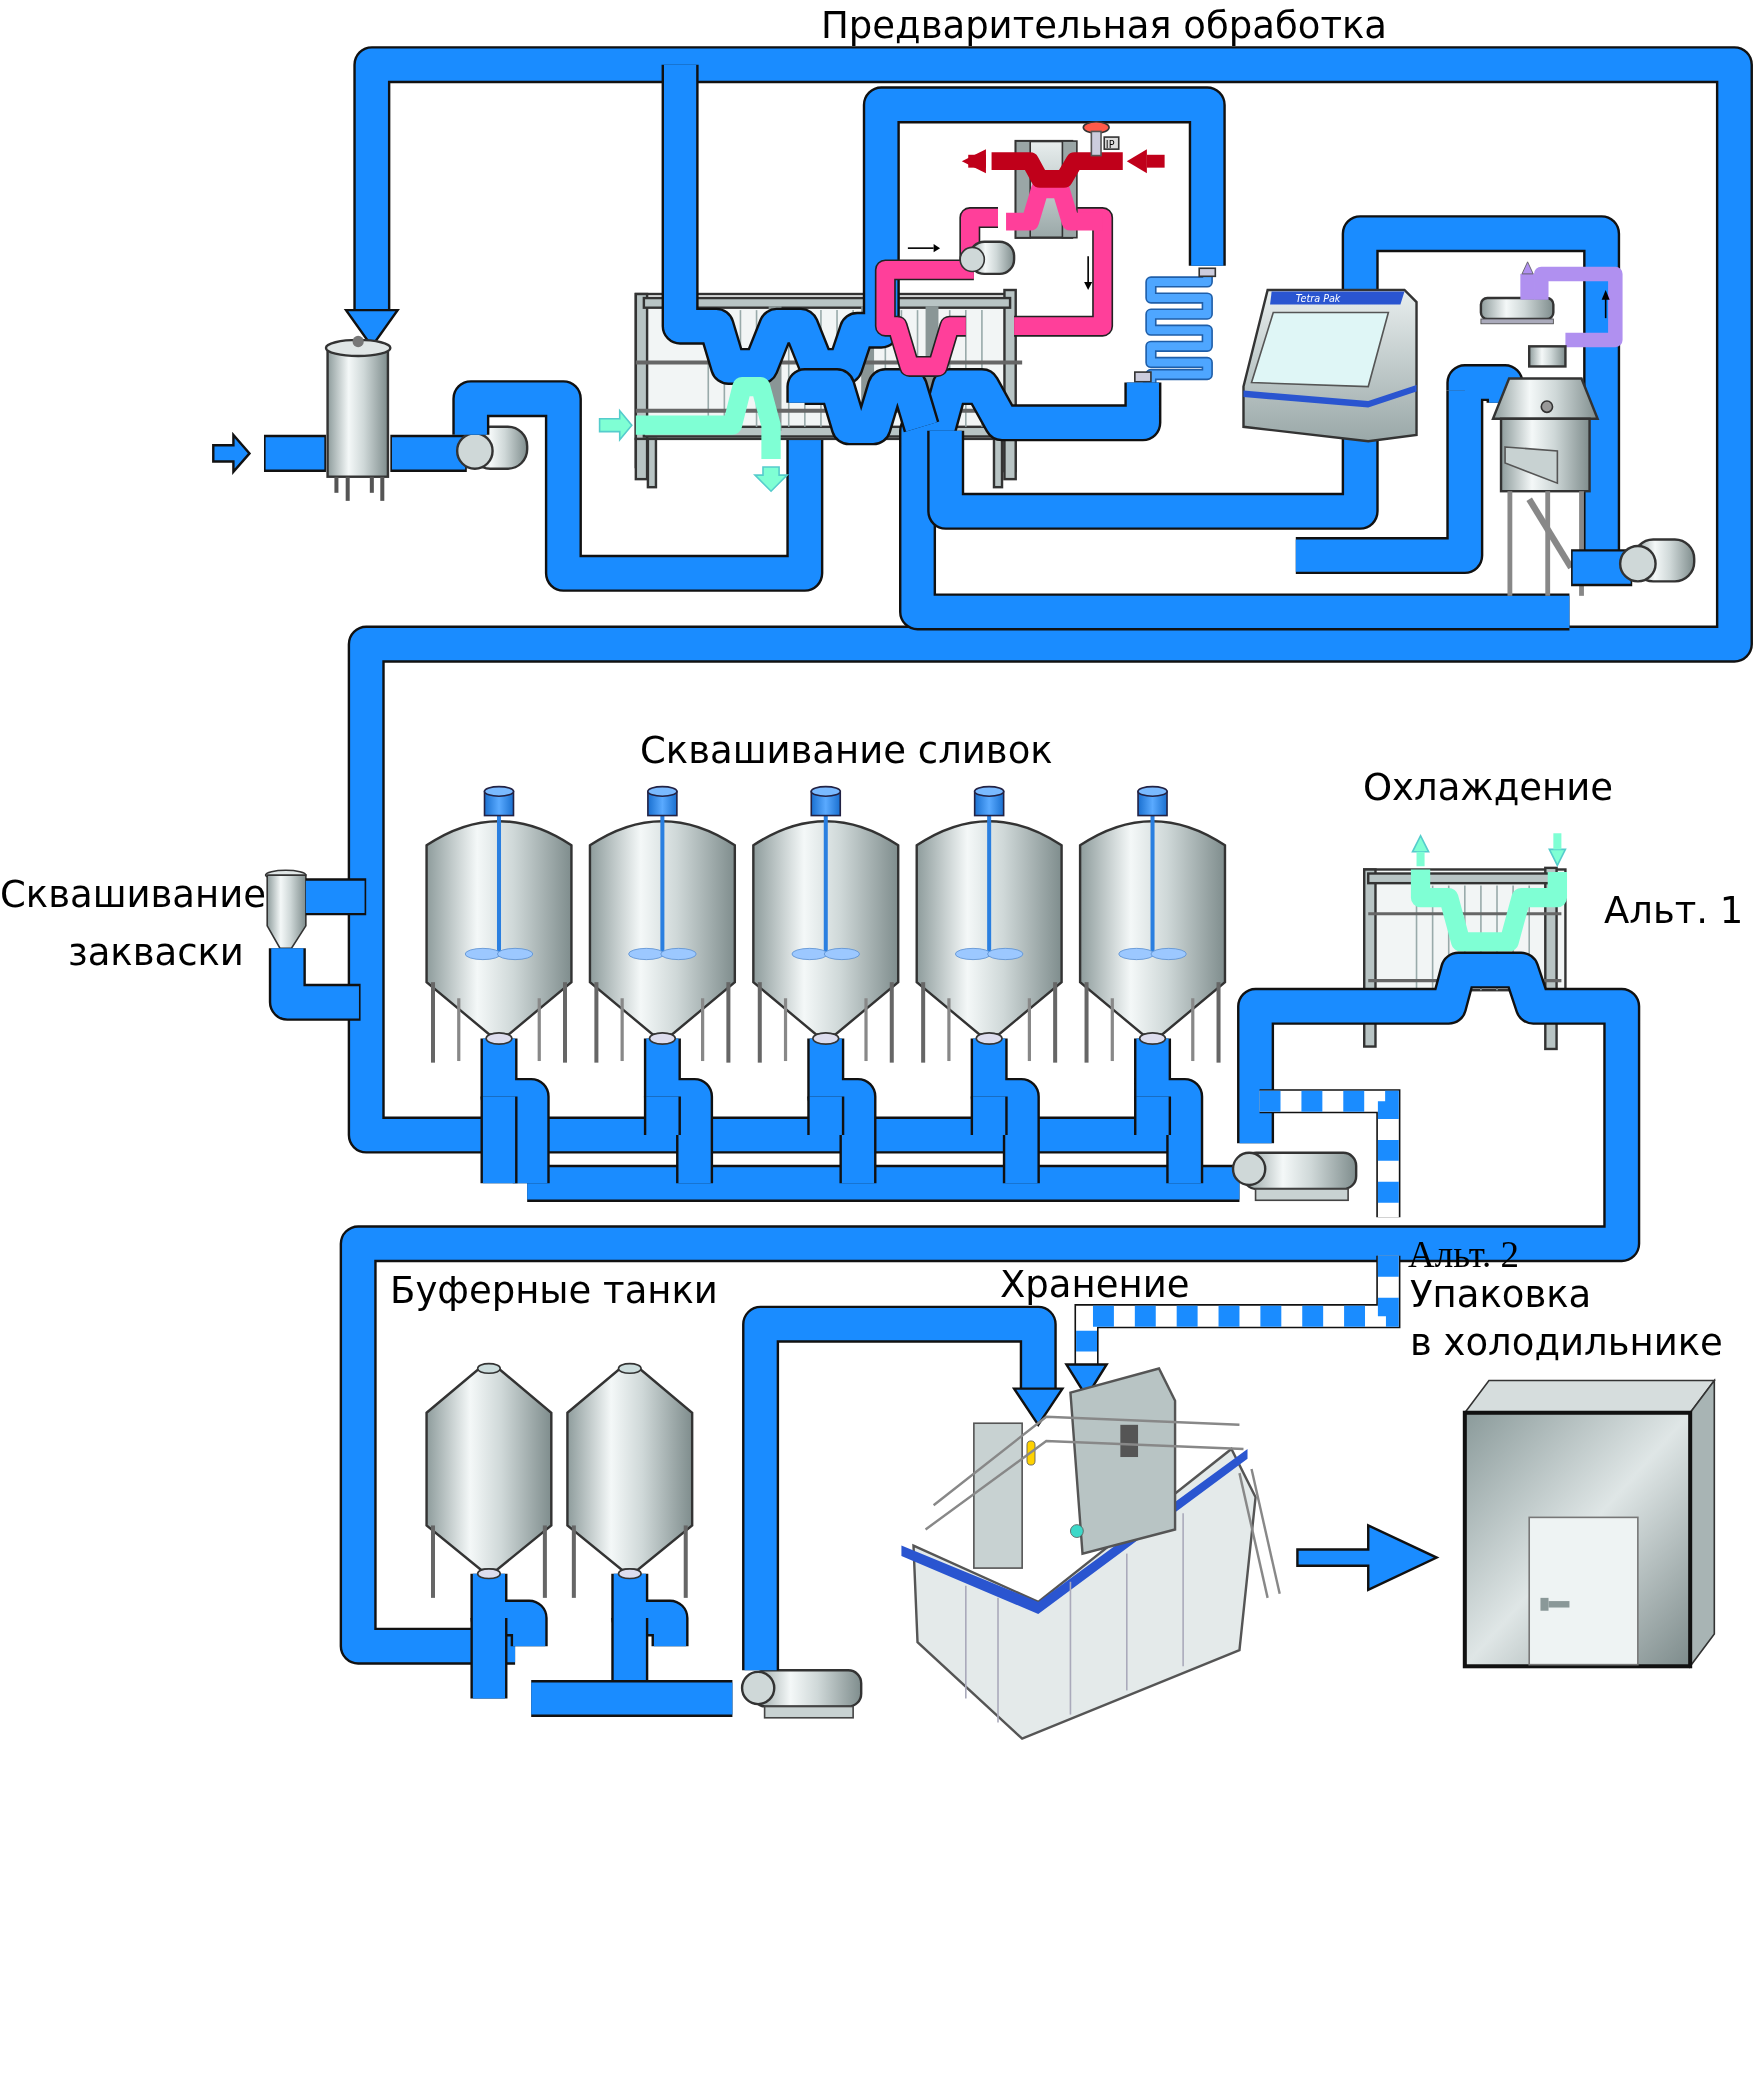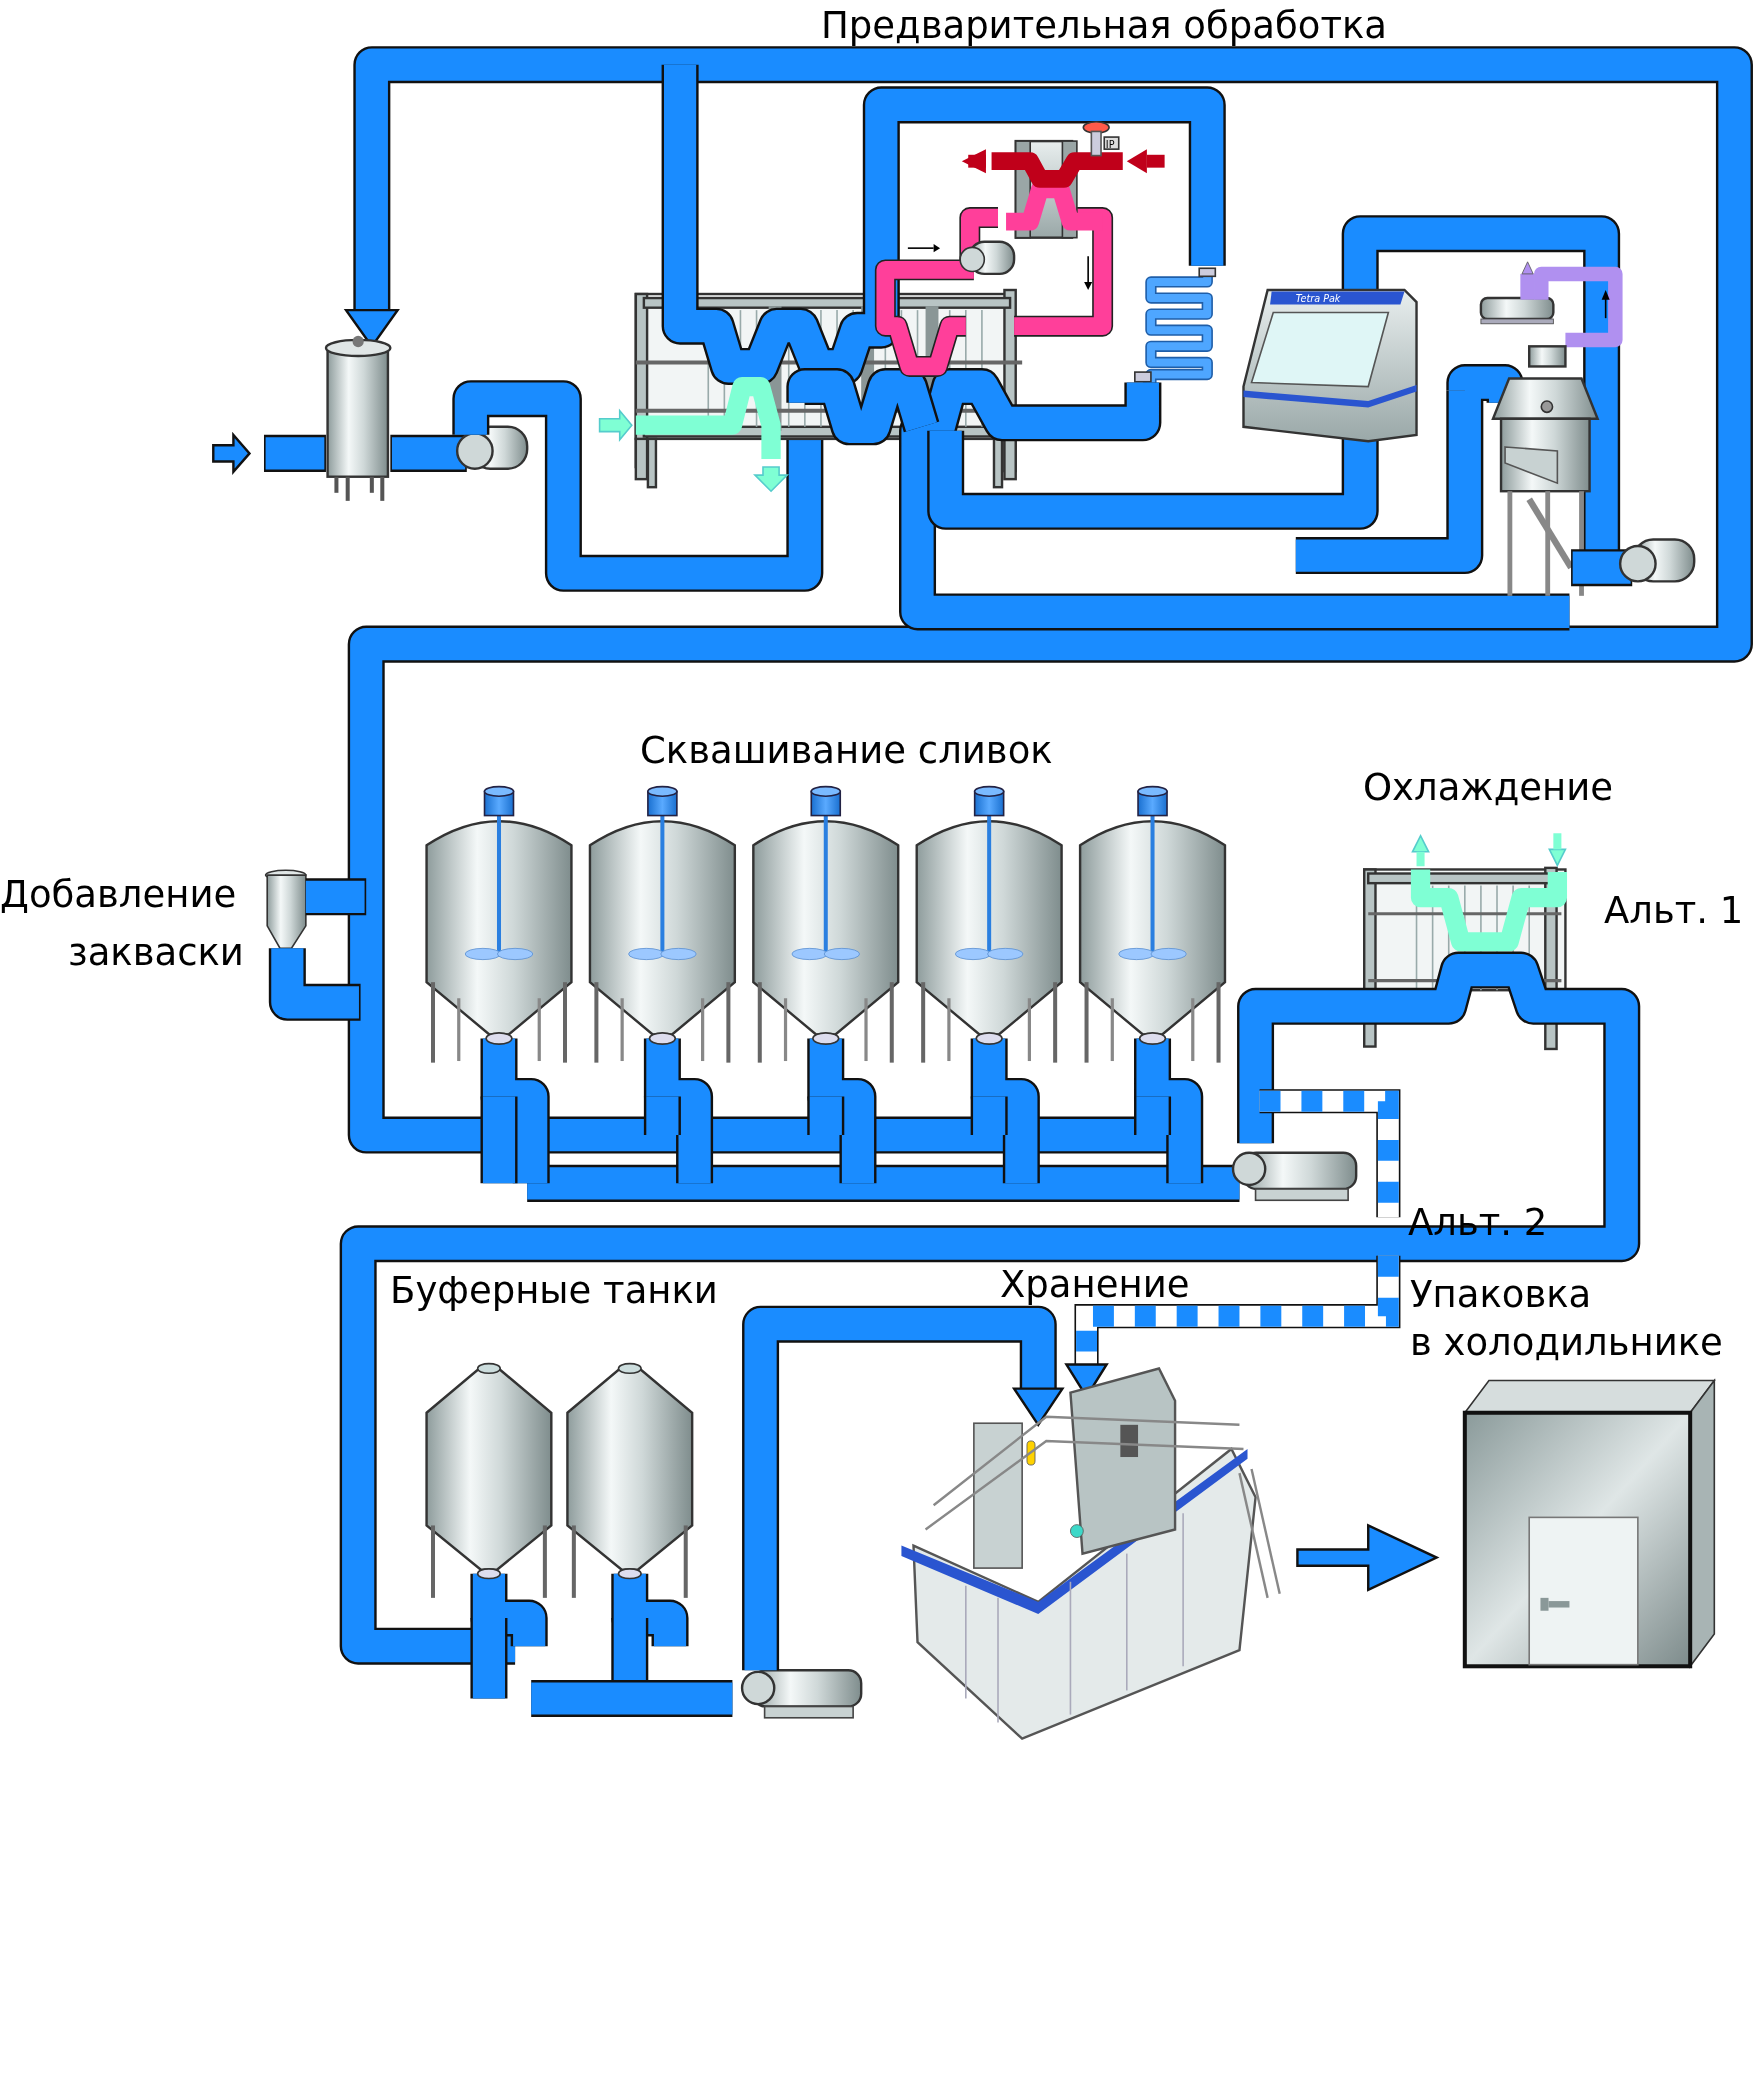--- a/index.html
+++ b/index.html
@@ -490,22 +490,22 @@
       <rect x="1820" y="1755" width="280" height="315" fill="url(#roomGrad)" stroke="#111" stroke-width="5"></rect>
       <rect x="1900" y="1885" width="135" height="183" fill="#eef3f3" stroke="#777" stroke-width="2"></rect>
       <rect x="1914" y="1985" width="10" height="16" fill="#8a9898"></rect>
       <rect x="1924" y="1989" width="26" height="8" fill="#8a9898"></rect>
     </g>
   </g>
 </svg>
 
 <div class="lbl" style="left:821px;top:3.2px;">Предварительная обработка</div>
 <div class="lbl" style="left:640px;top:728px;">Сквашивание сливок</div>
-<div class="lbl" style="left:0px;top:872px;">Добавление</div>
+<div class="lbl" style="left:0px;top:872px;">Сквашивание</div>
 <div class="lbl" style="left:68px;top:914px;margin-top:16px;">закваски</div>
 <div class="lbl" style="left:1363px;top:765px;">Охлаждение</div>
 <div class="lbl" style="left:1604px;top:888px;">Альт. 1</div>
-<div class="lbl" style="left:1408px;top:1200px;">Альт. 2</div>
+<div class="lbl" style="left:1408px;top:1232px;font-family:Liberation Serif, serif;">Альт. 2</div>
 <div class="lbl" style="left:390px;top:1268px;">Буферные танки</div>
 <div class="lbl" style="left:1000px;top:1262px;">Хранение</div>
 <div class="lbl" style="left:1410px;top:1272px;">Упаковка</div>
 <div class="lbl" style="left:1410px;top:1320px;">в холодильнике</div>
 
 
 </body></html>

